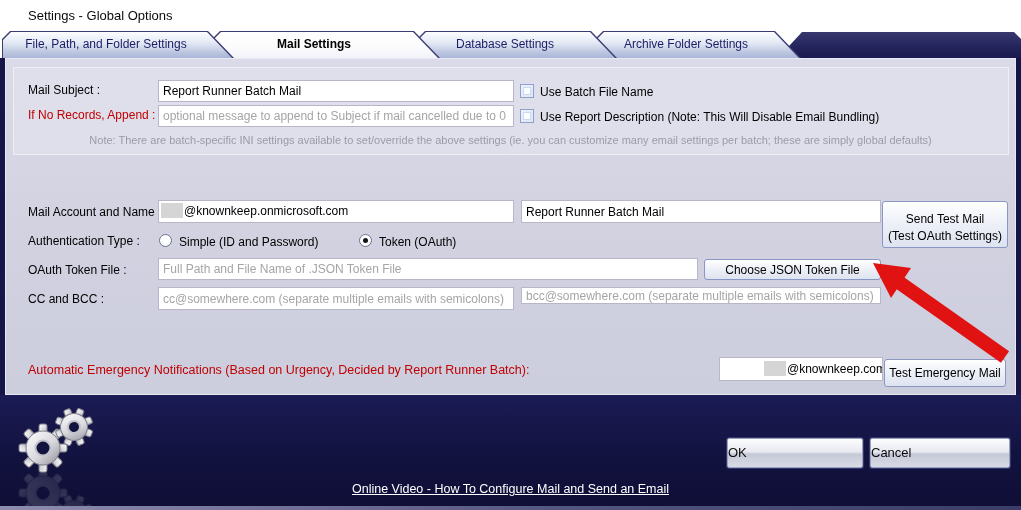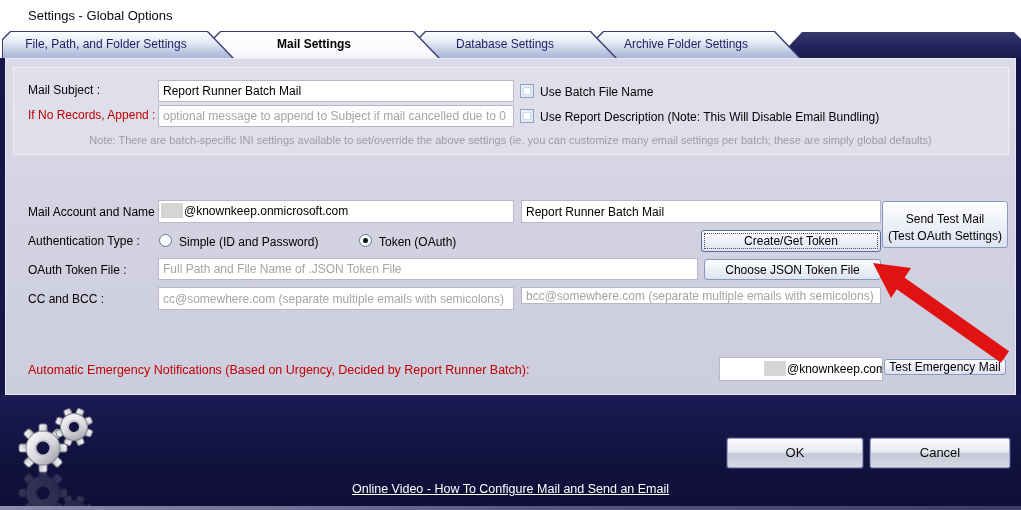--- a/index.html
+++ b/index.html
@@ -71,21 +71,21 @@
   
   .red-arrow { position:absolute; left:855px; top:255px; z-index:50; pointer-events:none; }
 
   
   .footer { position:absolute; left:0; top:395px; width:1021px; height:115px;
             background:linear-gradient(180deg,#1b1b55 0%,#12123f 55%,#0e0e36 100%); }
   .gears { position:absolute; left:10px; top:3px; }
   .btn-footer { position:absolute; top:43px; height:30px; border:1px solid #9aa1bb; border-radius:2px;
                 background:linear-gradient(180deg,#fdfdfe 0%,#e7e9f0 46%,#c5c9d7 54%,#d8dbe5 100%);
                 box-shadow:0 0 0 1px #34346e, inset 0 1px 0 #ffffff;
-                font-size:13px; color:#0a0a0a; text-align:center; line-height:28px; cursor:default; }
+                font-size:13px; color:#0a0a0a; text-align:left; line-height:28px; cursor:default; }
   .btn-ok { left:727px; width:136px; }
   .btn-cancel { left:870px; width:140px; }
   .video-link { position:absolute; left:0; top:84px; width:100%; text-align:center; }
   .video-link a { color:#ffffff; font-size:12.5px; text-decoration:underline; cursor:pointer; }
   .bottom-strip { position:absolute; left:0; bottom:0; width:100%; height:4px;
                   background:linear-gradient(90deg,#8d8daf 0%,#555582 55%,#3c3c68 100%); }
 </style>
 </head>
 <body>
 
@@ -138,35 +138,34 @@
       <span class="redact"></span><span>@knownkeep.onmicrosoft.com</span>
     </div>
     <input class="field" style="left: 515px; top: 141px; width: 360px; height: 23px;" value="Report Runner Batch Mail">
     <button class="btn btn-2line" style="left:876px; top:142px; width:126px; height:47px;"><span>Send Test Mail</span><br><span>(Test OAuth Settings)</span></button>
 
     <div class="lbl" style="left:22px; top:175px;">Authentication Type :</div>
     <span class="radio" style="left:153px; top:175px;"></span>
     <div class="lbl" style="left:173px; top:176px;">Simple (ID and Password)</div>
     <span class="radio sel" style="left:353px; top:175px;"></span>
     <div class="lbl" style="left:373px; top:176px;">Token (OAuth)</div>
-    <button class="btn focus" style="left:695px; top:171px; width:180px; height:22px;">Create/Get Token</button>
 
     <div class="lbl" style="left:22px; top:204px;">OAuth Token File :</div>
     <input class="field" style="left: 152px; top: 199px; width: 540px; height: 22px;" placeholder="Full Path and File Name of .JSON Token File">
     <button class="btn" style="left:698px; top:200px; width:177px; height:21px;">Choose JSON Token File</button>
 
     <div class="lbl" style="left:22px; top:233px;">CC and BCC :</div>
     <input class="field" style="left: 152px; top: 228px; width: 356px; height: 23px;" placeholder="cc@somewhere.com (separate multiple emails with semicolons)">
     <input class="field" style="left: 515px; top: 228px; width: 360px; height: 17px;" placeholder="bcc@somewhere.com (separate multiple emails with semicolons)">
 
     <div class="lbl red" style="left:22px; top:304px; font-size:12.5px;">Automatic Emergency Notifications (Based on Urgency, Decided by Report Runner Batch):</div>
     <div class="fieldbox" style="left:713px; top:298px; width:164px; height:24px; line-height:22px;padding-left:44px;">
       <span class="redact"></span><span>@knownkeep.com</span>
     </div>
-    <button class="btn" style="left:878px; top:300px; width:122px; height:16px;">Test Emergency Mail</button>
+    <button class="btn" style="left:878px; top:300px; width:122px; height:28px;">Test Emergency Mail</button>
   </div>
 
   <svg class="red-arrow" width="160" height="110" viewBox="0 0 160 110">
     <path d="M150 102 L45 28" stroke="#e01212" stroke-width="14"></path>
     <polygon points="18,8 56,13 36,43" fill="#e01212"></polygon>
   </svg>
 
   <div class="footer">
     <svg class="gears" width="110" height="112" viewBox="0 0 110 112">
       <defs>

